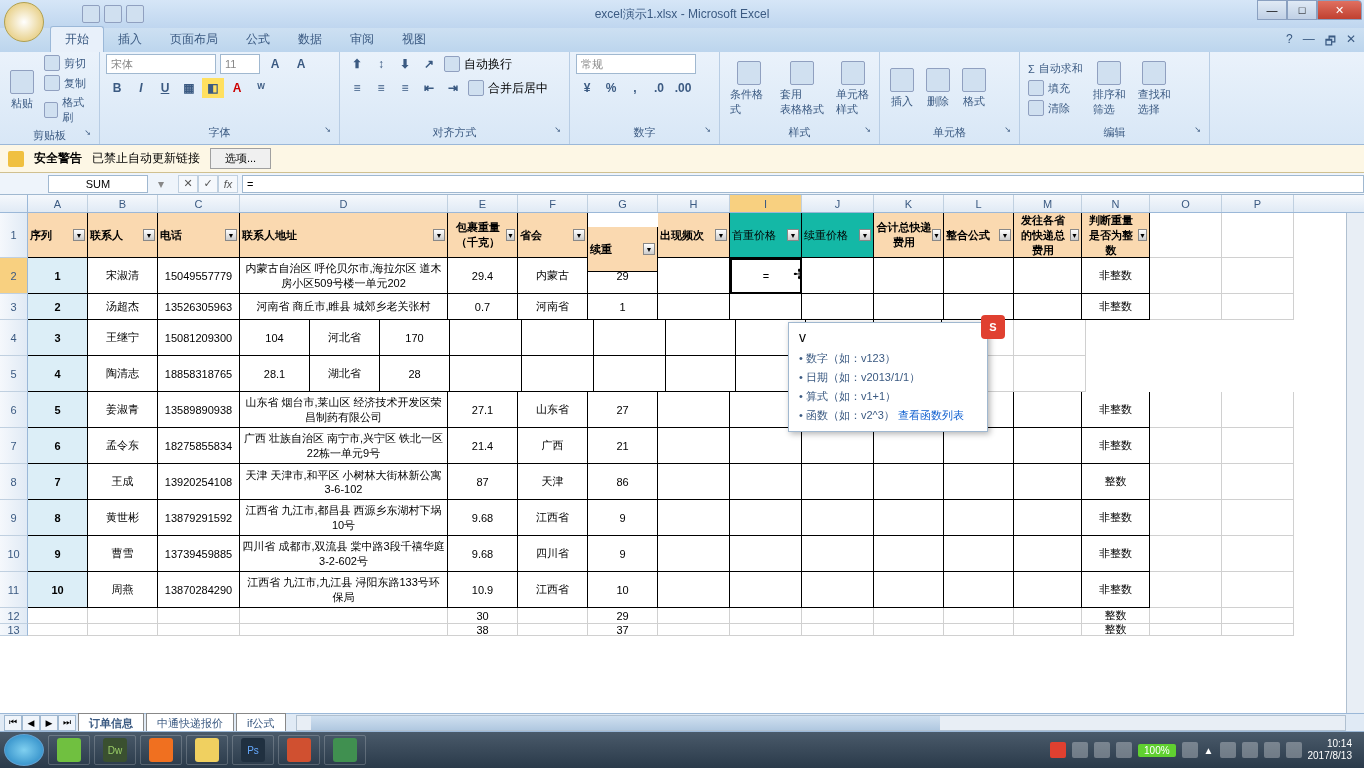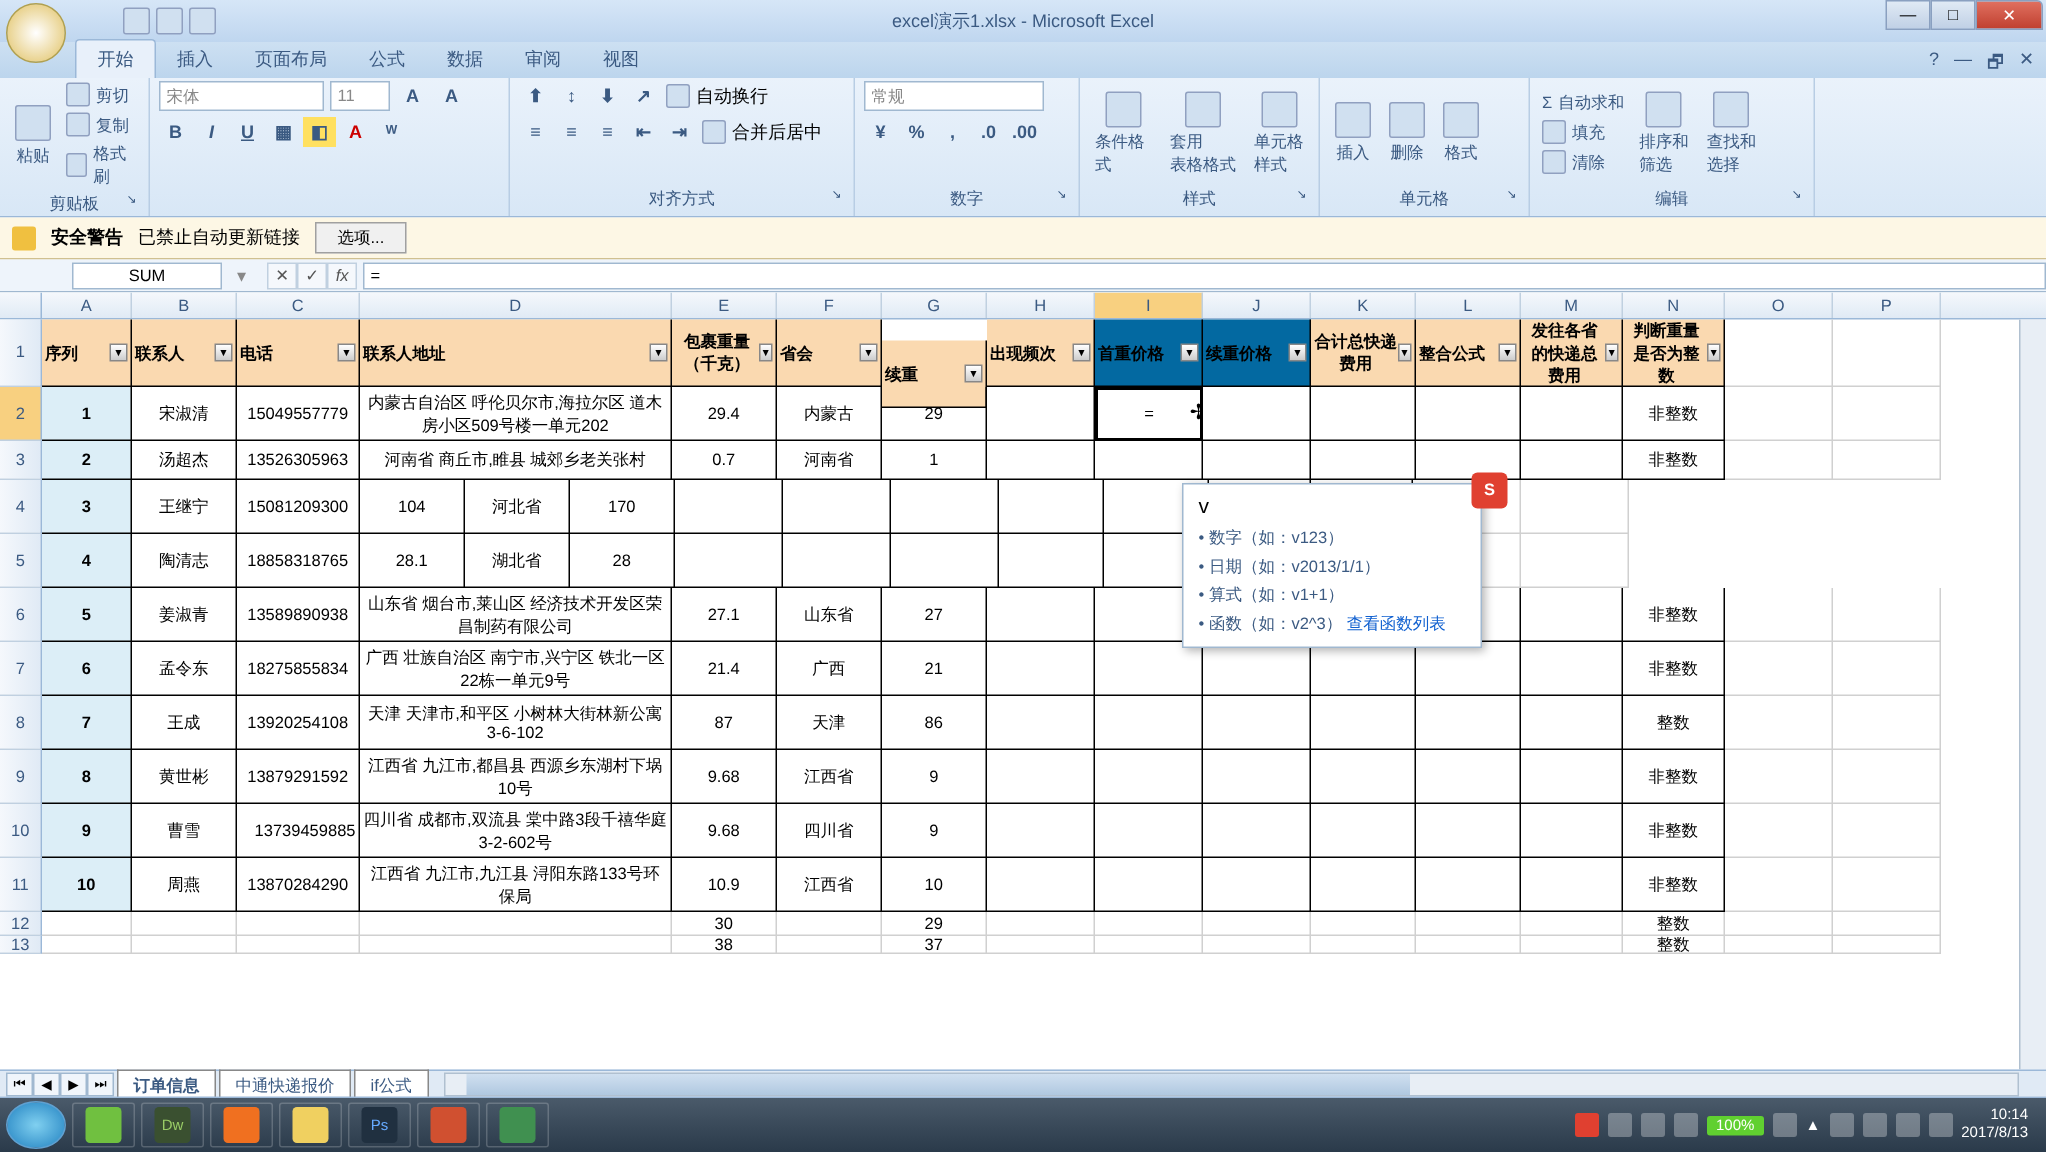--- a/index.html
+++ b/index.html
@@ -55,21 +55,21 @@
 .ch { border-right: 1px solid #c0d0e0; text-align: center; font-size: 11px; color: #3b5a82; line-height: 18px; }
 .ch.active { background: #f8d080; }
 .rows-wrap { position: absolute; top: 18px; bottom: 0; left: 0; right: 0; }
 .row-hdr-col { position: absolute; left: 0; top: 0; width: 28px; }
 .rh { border-bottom: 1px solid #c0d0e0; border-right: 1px solid #9bb8d8; background: linear-gradient(90deg,#f5f8fc,#e0eaf5); text-align: center; font-size: 11px; color: #3b5a82; display: flex; align-items: center; justify-content: center; }
 .rh.active { background: #f8d080; }
 .cells { position: absolute; left: 28px; top: 0; }
 .drow { display: flex; }
 .cell { border-right: 1px solid #000; border-bottom: 1px solid #000; font-size: 11px; display: flex; align-items: center; justify-content: center; text-align: center; padding: 1px 2px; overflow: hidden; }
 .hdr-cell { background: #fad9b0; font-weight: bold; }
-.hdr-green { background: #0369a1; font-weight: bold; }
+.hdr-green { background: #14b8a6; font-weight: normal; }
 .seq-cell { background: #dceef7; font-weight: bold; }
 .filter-arrow { width: 12px; height: 12px; border: 1px solid #888; background: linear-gradient(#fff,#ccc); font-size: 7px; margin-left: auto; display: flex; align-items: center; justify-content: center; }
 .thin-cell { border-right: 1px solid #d0d0d0; border-bottom: 1px solid #d0d0d0; }
 .active-cell { border: 2px solid #000; background: #fff; position: relative; }
 .cursor-cross { position: absolute; right: -6px; bottom: 12px; width: 14px; height: 14px; font-size: 14px; color: #000; }
 
 
 .ime-popup { position: absolute; background: #fff; border: 1px solid #a0b8d0; box-shadow: 2px 2px 6px rgba(0,0,0,.3); padding: 6px 10px; font-size: 11px; z-index: 50; }
 .ime-input { color: #000; font-size: 14px; margin-bottom: 4px; }
 .ime-line { color: #3b5a82; padding: 2px 0; }
@@ -177,20 +177,21 @@
           </div>
         <div class="fmt-btn">
             <u>U</u>
           </div>
         <div class="fmt-btn">▦</div>
         <div class="fmt-btn" style="background:#ffe060">◧</div>
         <div class="fmt-btn" style="color:#c00">A</div>
         <div class="fmt-btn">ᵂ</div>
       </div>
     </div>
+    <div class="rgroup-label">字体</div>
   </div>
   <div class="rgroup" style="width:230px">
     <div class="rgroup-body" style="flex-direction:column;align-items:flex-start;gap:4px">
       <div class="btn-row">
         <div class="fmt-btn">⬆</div>
         <div class="fmt-btn">↕</div>
         <div class="fmt-btn">⬇</div>
         <div class="fmt-btn">↗</div>
         <div class="small-btn">
             <div class="sm-icon"></div>
@@ -771,21 +772,21 @@
           <div class="cell thin-cell" style="width: 72px; height: 36px;"></div>
           <div class="cell thin-cell" style="width: 72px; height: 36px;"></div>
         </div>
         <div class="drow" style="height: 36px;">
           <div class="cell seq-cell" style="width: 60px; height: 36px;">
             <span>9</span>
           </div>
           <div class="cell" style="width: 70px; height: 36px;">
             <span>曹雪</span>
           </div>
-          <div class="cell" style="width: 82px; height: 36px; justify-content: flex-end;">
+          <div class="cell" style="width: 82px; height: 36px;">
             <span>13739459885</span>
           </div>
           <div class="cell" style="width: 208px; height: 36px;">
             <span>四川省 成都市,双流县 棠中路3段千禧华庭3-2-602号</span>
           </div>
           <div class="cell" style="width: 70px; height: 36px;">
             <span>9.68</span>
           </div>
           <div class="cell" style="width: 70px; height: 36px;">
             <span>四川省</span>

